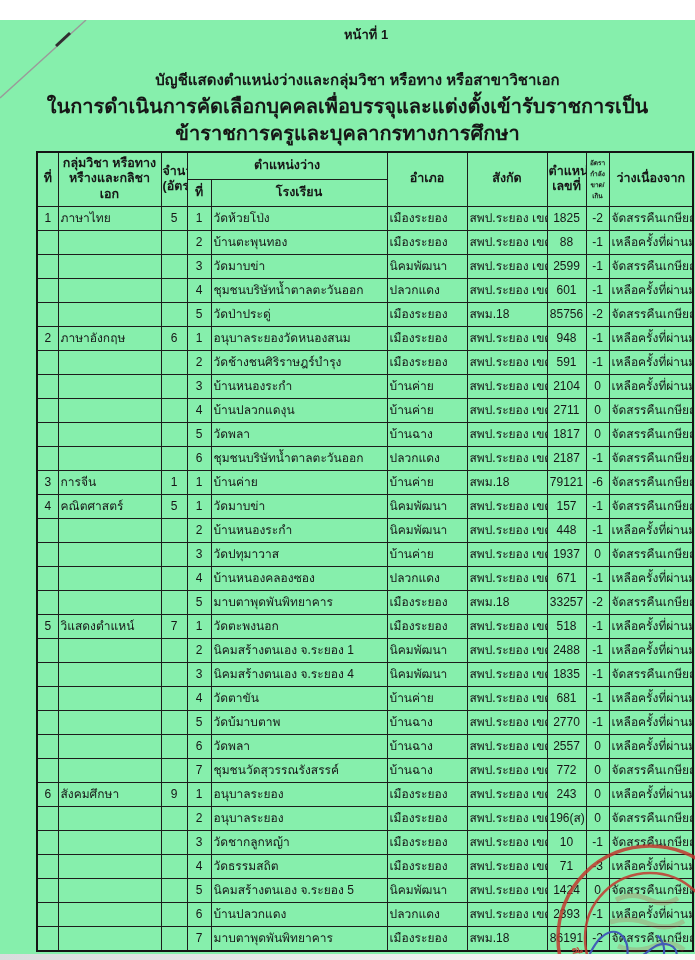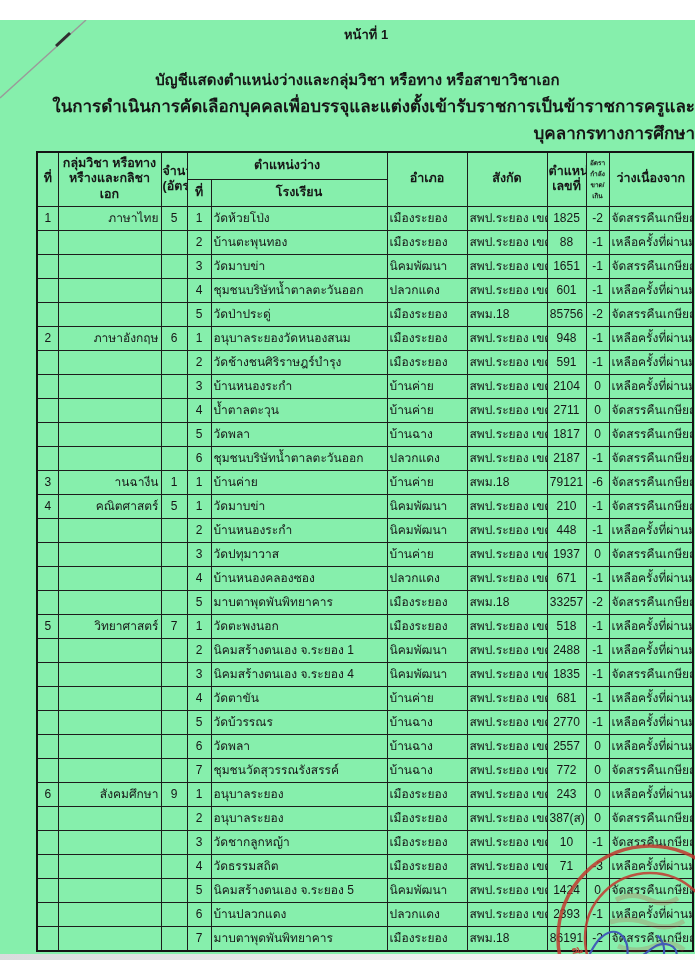--- a/index.html
+++ b/index.html
@@ -5,40 +5,40 @@
   * { margin:0; padding:0; box-sizing:border-box; }
   html,body { background:#ffffff; }
   .page {
     position:relative; width:695px; height:960px;
     background:#86efac; overflow:hidden;
     font-family:Liberation Sans, sans-serif; color:#161616;margin-top:20px;
   }
   .page-label { position:absolute; top:4px; left:344px; font-size:13px; font-weight:bold; }
   .titles { position:absolute; top:46px; left:0; right:0; text-align:center; font-weight:bold; }
   .titles .t1 { font-size:15px; line-height:27px;padding-left:20px; }
-  .titles .t2 { font-size:17px; line-height:27px;text-align:right; }
+  .titles .t2 { font-size:20px; line-height:27px; }
   .titles .t3 { font-size:14.5px; line-height:27px; }
 
   table.vacancy {
     position:absolute; top:131px; left:36px; width:656px;
     border-collapse:collapse; table-layout:fixed;
     border:2px solid #141414;
   }
   .vacancy th, .vacancy td {
     border:1px solid #1c1c1c; overflow:hidden; white-space:nowrap;
     vertical-align:middle;
   }
   .vacancy thead th {
     font-size:12.5px; font-weight:bold; text-align:center;
     white-space:pre-line; line-height:1.25; height:27px; padding:1px 1px;
   }
   .vacancy thead th.tiny { font-size:6.5px; line-height:1.7; letter-spacing:0; }
   .vacancy tbody td { height:24px; line-height:23px; font-size:12px; padding:0 2px; }
   td.c-no      { text-align:center; }
-  td.c-subject { text-align:right; padding-left:4px; }
+  td.c-subject { text-align:left; padding-left:4px; }
   td.c-count   { text-align:center; }
   td.c-school  { text-align:left; padding-left:4px; }
   td.c-aff     { text-align:left; padding-left:3px; font-size:10.5px; }
   td.c-pos     { text-align:center; font-size:11.5px; }
   td.c-reason  { text-align:left; padding-left:2px; font-size:10px; }
 
   .scan-line { position:absolute; top:0; left:0; }
   .scan-bottom {
     position:absolute; left:0; right:0; bottom:0; height:19px;
     background:linear-gradient(to right,#b4b8bb 0%,#c2c6c8 40%,#dddfdf 68%,#f2f3f2 100%);
@@ -126,21 +126,21 @@
           <td class="c-reason">เหลือครั้งที่ผ่านมา</td>
         </tr>
         <tr>
           <td class="c-no"></td>
           <td class="c-subject"></td>
           <td class="c-count"></td>
           <td class="c-no">3</td>
           <td class="c-school">วัดมาบข่า</td>
           <td class="c-school">นิคมพัฒนา</td>
           <td class="c-aff">สพป.ระยอง เขต 1</td>
-          <td class="c-pos">1651</td>
+          <td class="c-pos">2599</td>
           <td class="c-pos">-1</td>
           <td class="c-reason">จัดสรรคืนเกษียณ 61</td>
         </tr>
         <tr>
           <td class="c-no"></td>
           <td class="c-subject"></td>
           <td class="c-count"></td>
           <td class="c-no">4</td>
           <td class="c-school">ชุมชนบริษัทน้ำตาลตะวันออก</td>
           <td class="c-school">ปลวกแดง</td>
@@ -195,21 +195,21 @@
           <td class="c-aff">สพป.ระยอง เขต 1</td>
           <td class="c-pos">2104</td>
           <td class="c-pos">0</td>
           <td class="c-reason">เหลือครั้งที่ผ่านมา</td>
         </tr>
         <tr>
           <td class="c-no"></td>
           <td class="c-subject"></td>
           <td class="c-count"></td>
           <td class="c-no">4</td>
-          <td class="c-school">บ้ำตาลตะวุน</td>
+          <td class="c-school">บ้านปลวกแดงุน</td>
           <td class="c-school">บ้านค่าย</td>
           <td class="c-aff">สพป.ระยอง เขต 1</td>
           <td class="c-pos">2711</td>
           <td class="c-pos">0</td>
           <td class="c-reason">จัดสรรคืนเกษียณ 61</td>
         </tr>
         <tr>
           <td class="c-no"></td>
           <td class="c-subject"></td>
           <td class="c-count"></td>
@@ -228,39 +228,39 @@
           <td class="c-no">6</td>
           <td class="c-school">ชุมชนบริษัทน้ำตาลตะวันออก</td>
           <td class="c-school">ปลวกแดง</td>
           <td class="c-aff">สพป.ระยอง เขต 1</td>
           <td class="c-pos">2187</td>
           <td class="c-pos">-1</td>
           <td class="c-reason">จัดสรรคืนเกษียณ 61</td>
         </tr>
         <tr>
           <td class="c-no">3</td>
-          <td class="c-subject">านฉางีน</td>
+          <td class="c-subject">การจีน</td>
           <td class="c-count">1</td>
           <td class="c-no">1</td>
           <td class="c-school">บ้านค่าย</td>
           <td class="c-school">บ้านค่าย</td>
           <td class="c-aff">สพม.18</td>
           <td class="c-pos">79121</td>
           <td class="c-pos">-6</td>
           <td class="c-reason">จัดสรรคืนเกษียณ 61</td>
         </tr>
         <tr>
           <td class="c-no">4</td>
           <td class="c-subject">คณิตศาสตร์</td>
           <td class="c-count">5</td>
           <td class="c-no">1</td>
           <td class="c-school">วัดมาบข่า</td>
           <td class="c-school">นิคมพัฒนา</td>
           <td class="c-aff">สพป.ระยอง เขต 1</td>
-          <td class="c-pos">210</td>
+          <td class="c-pos">157</td>
           <td class="c-pos">-1</td>
           <td class="c-reason">จัดสรรคืนเกษียณ 61</td>
         </tr>
         <tr>
           <td class="c-no"></td>
           <td class="c-subject"></td>
           <td class="c-count"></td>
           <td class="c-no">2</td>
           <td class="c-school">บ้านหนองระกำ</td>
           <td class="c-school">นิคมพัฒนา</td>
@@ -300,21 +300,21 @@
           <td class="c-no">5</td>
           <td class="c-school">มาบตาพุดพันพิทยาคาร</td>
           <td class="c-school">เมืองระยอง</td>
           <td class="c-aff">สพม.18</td>
           <td class="c-pos">33257</td>
           <td class="c-pos">-2</td>
           <td class="c-reason">จัดสรรคืนเกษียณ 61</td>
         </tr>
         <tr>
           <td class="c-no">5</td>
-          <td class="c-subject">วิทยาศาสตร์</td>
+          <td class="c-subject">วิแสดงตำแหน์</td>
           <td class="c-count">7</td>
           <td class="c-no">1</td>
           <td class="c-school">วัดตะพงนอก</td>
           <td class="c-school">เมืองระยอง</td>
           <td class="c-aff">สพป.ระยอง เขต 1</td>
           <td class="c-pos">518</td>
           <td class="c-pos">-1</td>
           <td class="c-reason">เหลือครั้งที่ผ่านมา</td>
         </tr>
         <tr>
@@ -351,21 +351,21 @@
           <td class="c-aff">สพป.ระยอง เขต 1</td>
           <td class="c-pos">681</td>
           <td class="c-pos">-1</td>
           <td class="c-reason">เหลือครั้งที่ผ่านมา</td>
         </tr>
         <tr>
           <td class="c-no"></td>
           <td class="c-subject"></td>
           <td class="c-count"></td>
           <td class="c-no">5</td>
-          <td class="c-school">วัดบ้วรรณร</td>
+          <td class="c-school">วัดบ้มาบตาพ</td>
           <td class="c-school">บ้านฉาง</td>
           <td class="c-aff">สพป.ระยอง เขต 1</td>
           <td class="c-pos">2770</td>
           <td class="c-pos">-1</td>
           <td class="c-reason">เหลือครั้งที่ผ่านมา</td>
         </tr>
         <tr>
           <td class="c-no"></td>
           <td class="c-subject"></td>
           <td class="c-count"></td>
@@ -402,21 +402,21 @@
           <td class="c-reason">เหลือครั้งที่ผ่านมา</td>
         </tr>
         <tr>
           <td class="c-no"></td>
           <td class="c-subject"></td>
           <td class="c-count"></td>
           <td class="c-no">2</td>
           <td class="c-school">อนุบาลระยอง</td>
           <td class="c-school">เมืองระยอง</td>
           <td class="c-aff">สพป.ระยอง เขต 1</td>
-          <td class="c-pos">387(ส)</td>
+          <td class="c-pos">196(ส)</td>
           <td class="c-pos">0</td>
           <td class="c-reason">จัดสรรคืนเกษียณ 61</td>
         </tr>
         <tr>
           <td class="c-no"></td>
           <td class="c-subject"></td>
           <td class="c-count"></td>
           <td class="c-no">3</td>
           <td class="c-school">วัดชากลูกหญ้า</td>
           <td class="c-school">เมืองระยอง</td>

